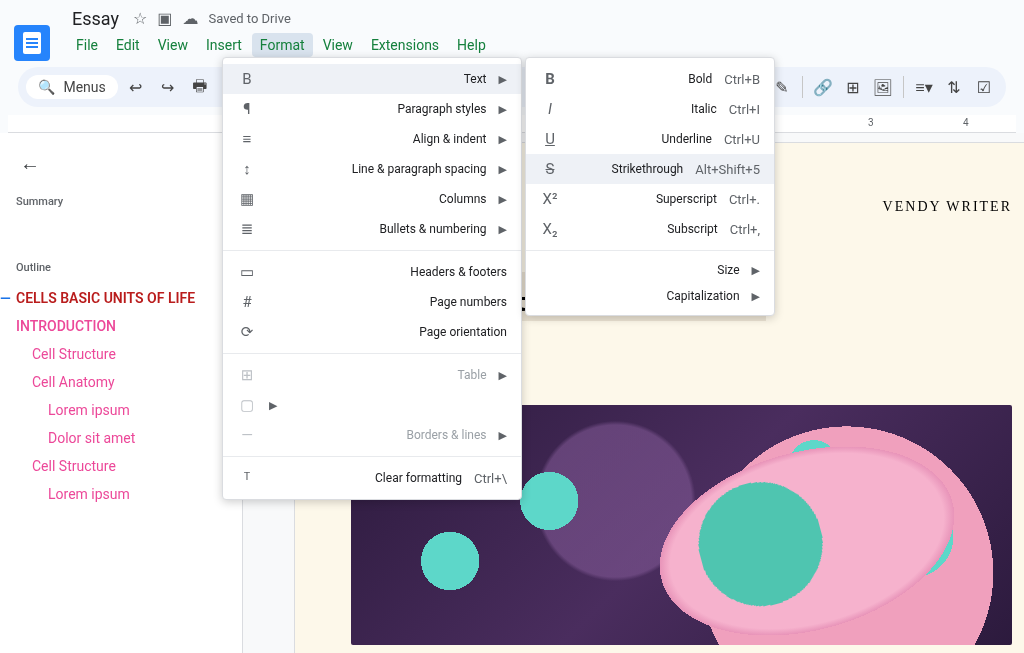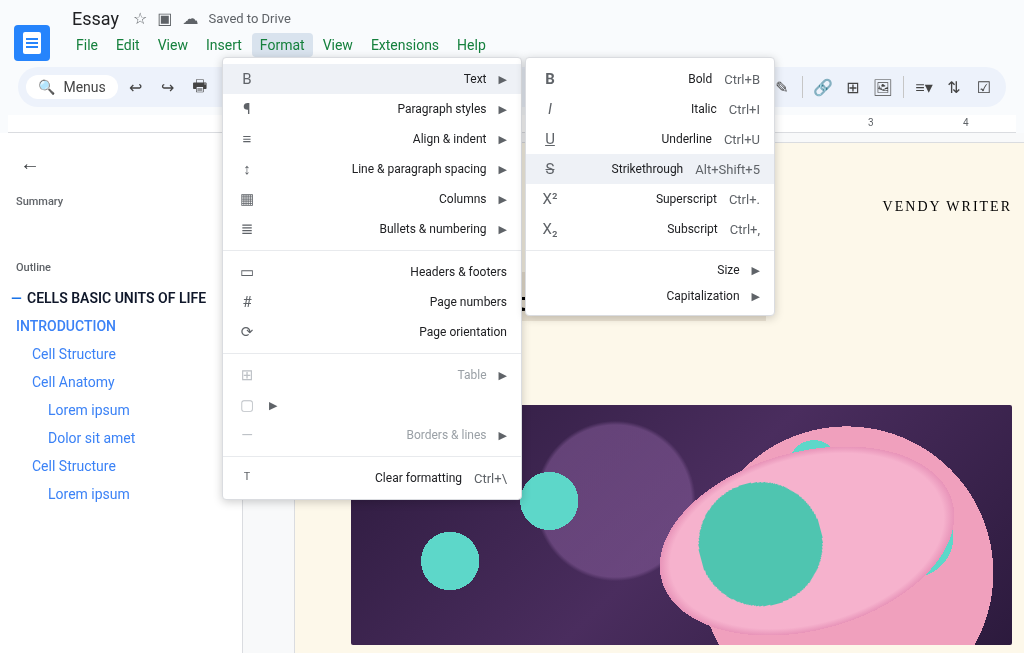--- a/index.html
+++ b/index.html
@@ -34,23 +34,23 @@
 
   
   .main { display:flex; height: calc(653px - 110px); }
 
   
   .sidebar { width: 225px; border-right: none; padding: 12px 8px 0 16px; background:#fff; }
   .back-arrow { font-size:20px; color:#3c4043; padding:6px 4px 14px 4px;}
   .sb-label { font-size:11px; color:#5f6368; font-weight:500; text-transform: none; padding:6px 0 18px 0;}
   .sb-section { font-size:11px; color:#5f6368; font-weight:500; padding: 6px 0 10px 0; margin-top: 29px;}
   .outline-list { list-style:none; }
-  .outline-list li { padding:6px 0 6px 0; font-size:14px; color:#3b82f6; cursor:default; }
+  .outline-list li { padding:6px 0 6px 0; font-size:14px; color:#ec4899; cursor:default; }
   .outline-list li.level-0 { font-weight:500; }
-  .outline-list li.level-0.active { color:#0f172a; font-weight:600; position:relative;margin-left:11px;}
+  .outline-list li.level-0.active { color:#b91c1c; font-weight:600; position:relative;}
   .outline-list li.level-0.active::before { content:'—'; position:absolute; left:-16px; color:#1a73e8;}
   .outline-list li.level-1 { padding-left:16px; }
   .outline-list li.level-2 { padding-left:32px; }
 
   
   .canvas { flex:1; background:#f8f9fa; position:relative; overflow:hidden;}
   .v-ruler { position:absolute; left:0; top:0; width:18px; height:100%; background:#fff; border-right:1px solid #dadce0;}
   .page { position:absolute; left:70px; top:10px; right:0; background:#fdf8ea; min-height:800px; box-shadow: 0 0 0 1px #dadce0;}
   .page-inner { padding: 56px 12px 0 56px; }
   .author { font-family: Georgia, serif; font-size:14px; letter-spacing:2px; text-align:right; color:#000; margin-bottom:56px;}

